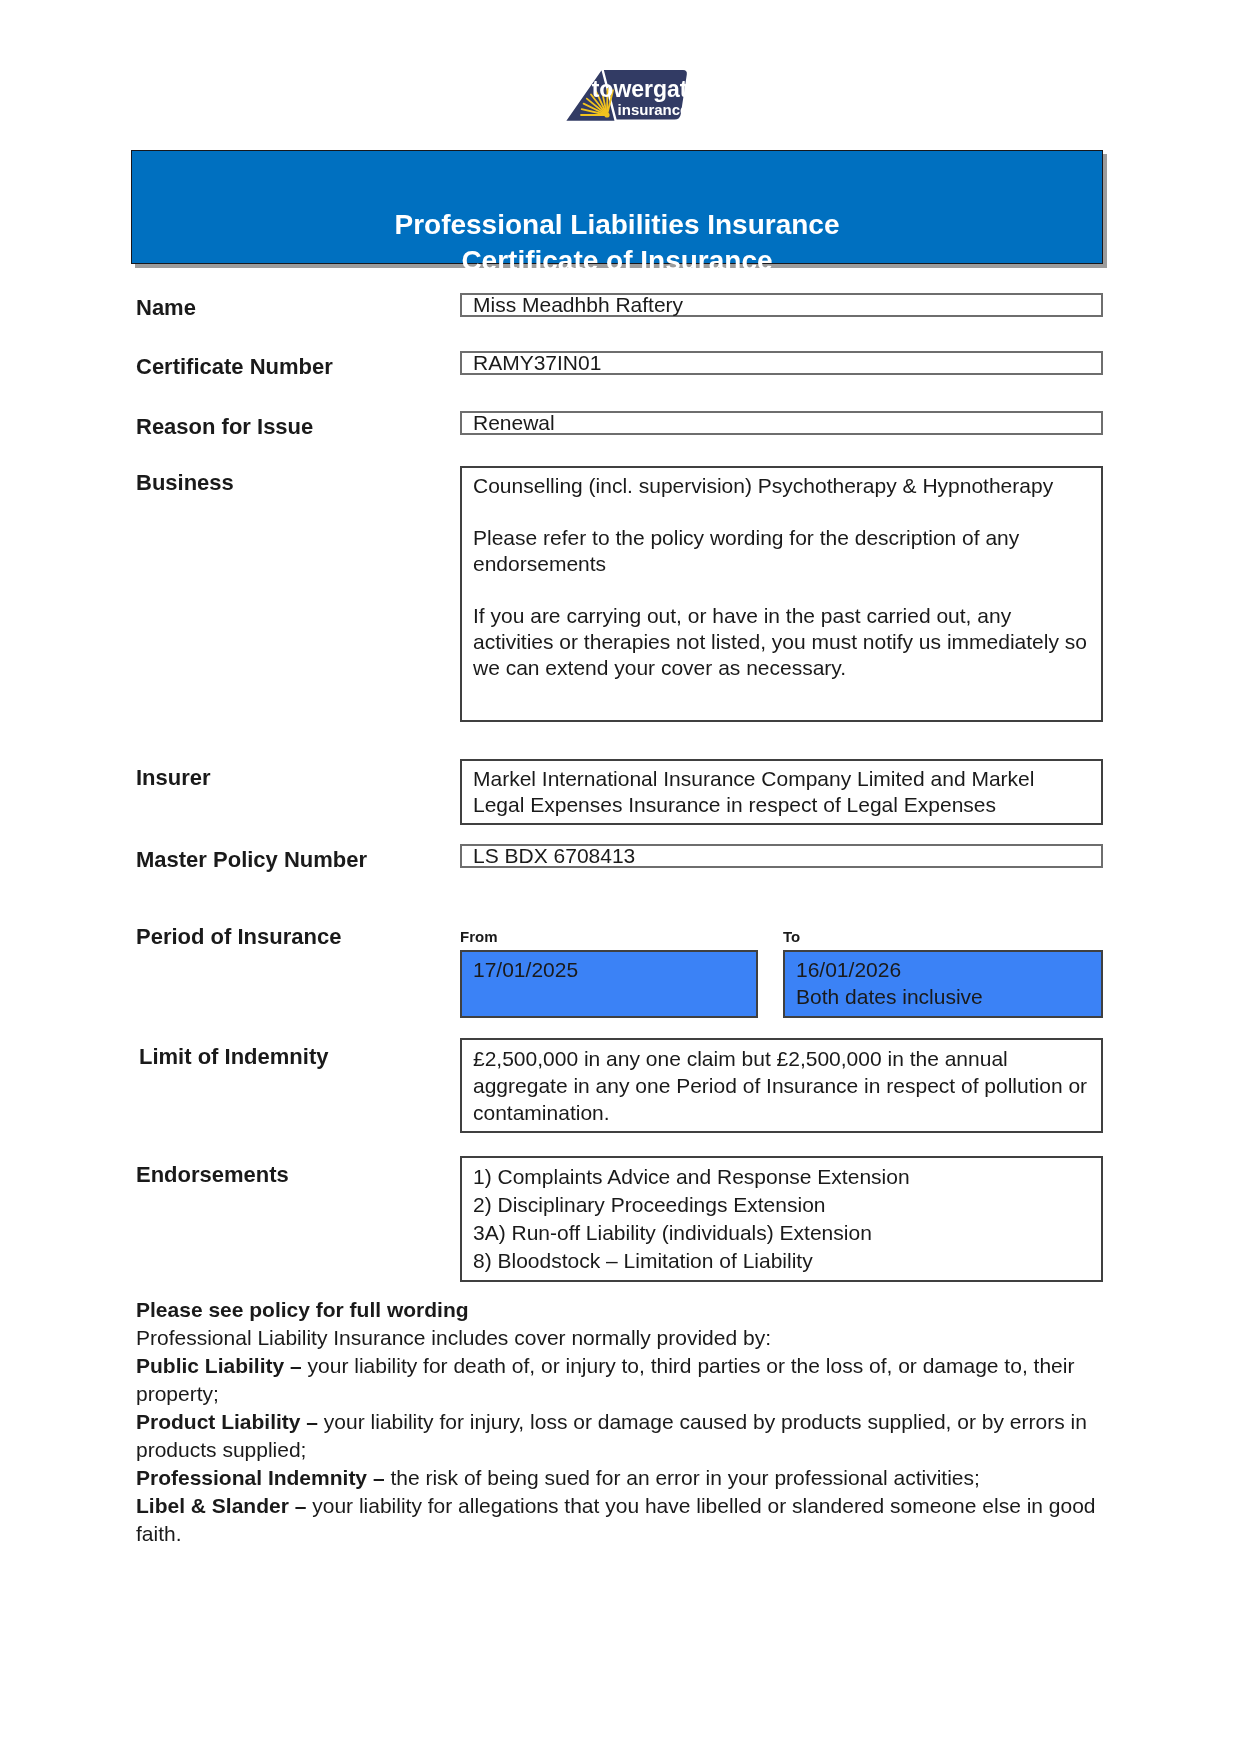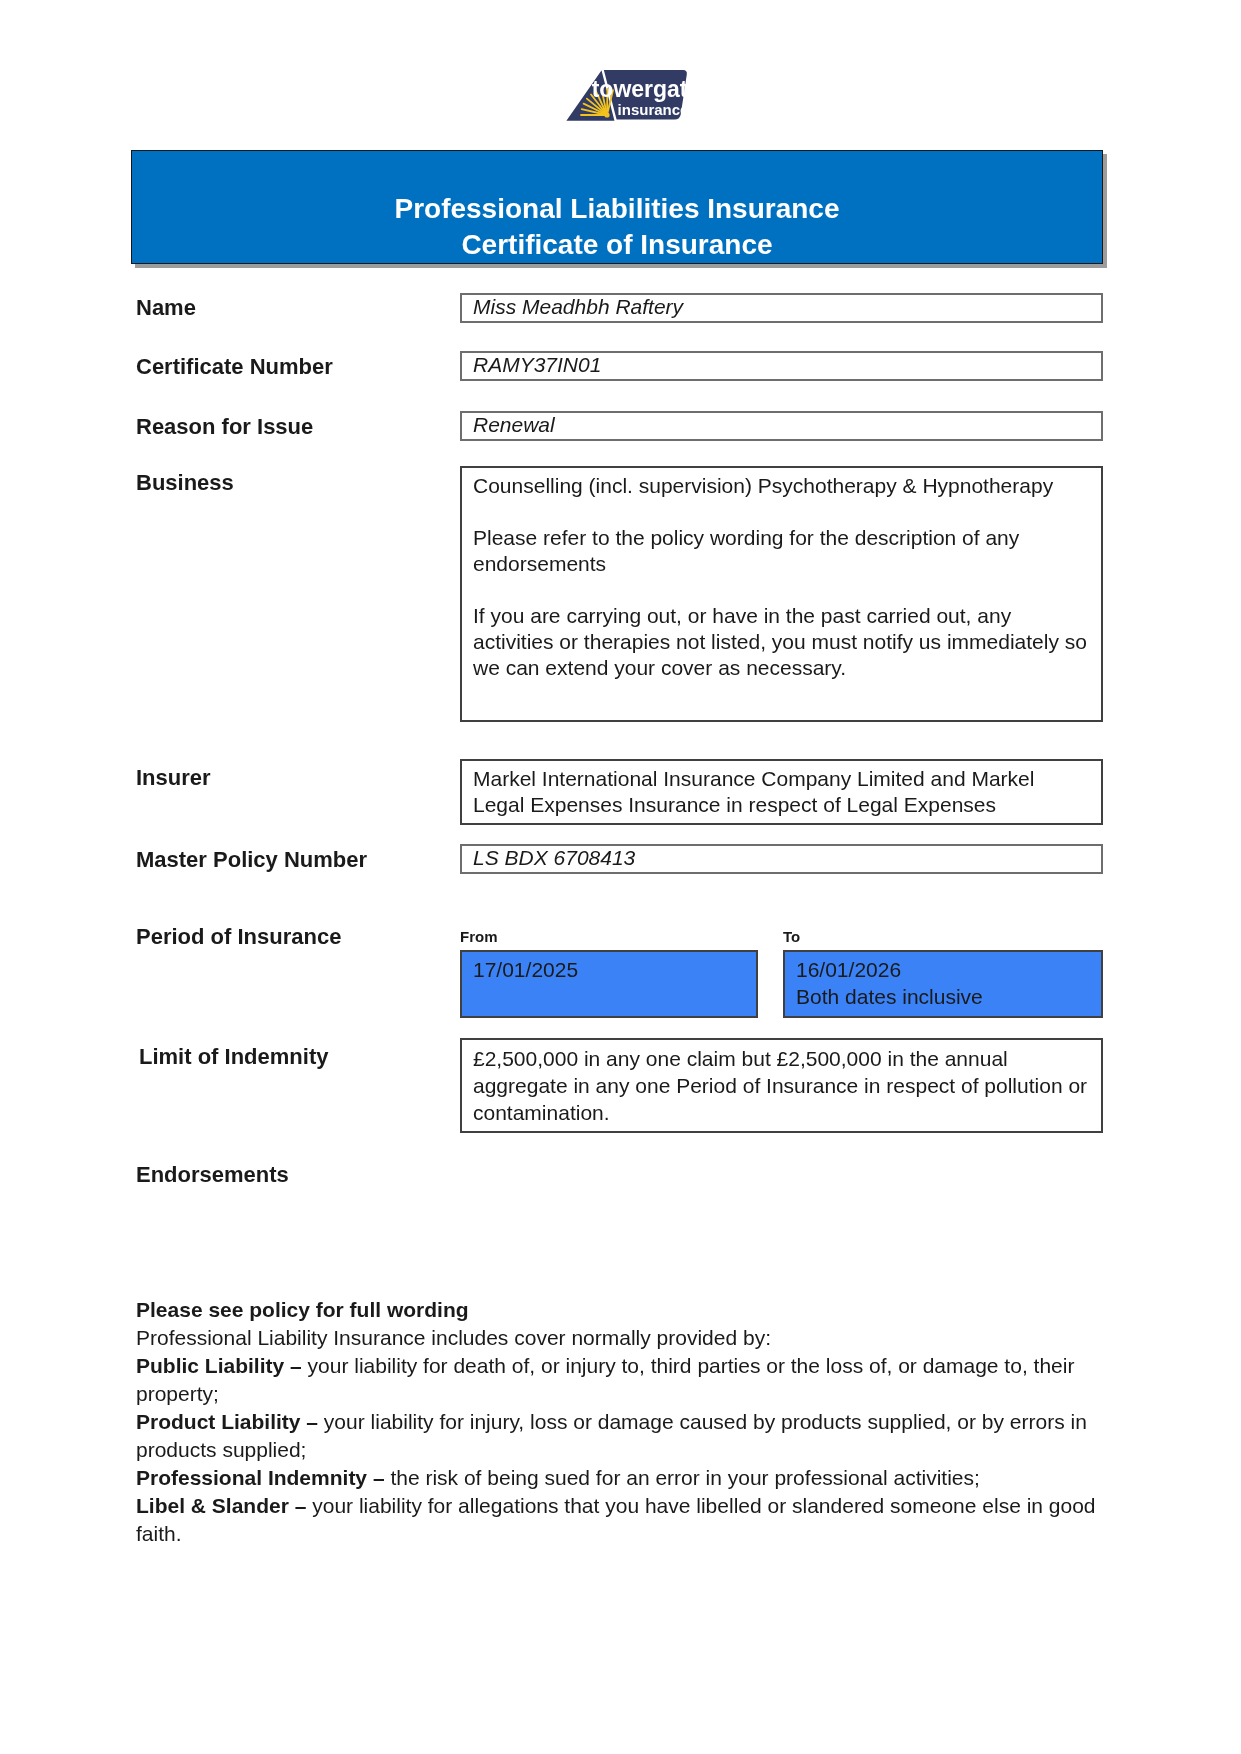--- a/index.html
+++ b/index.html
@@ -36,21 +36,21 @@
   .logo-dot{fill:var(--sunburst-yellow);}
   .logo-word{fill:#ffffff;font-family:"Liberation Sans",sans-serif;font-weight:bold;}
   .banner{
     position:absolute;
     left:131px; top:150px;
     width:972px; height:114px;
     background:var(--banner-bg);
     border:1px solid #17171c;
     box-shadow:4px 4px 0 #9c9c9c;
     text-align:center;
-    padding-top:40px;
+    padding-top:56px;
   }
   .banner .line{
     color:#fff;
     font-weight:bold;
     font-size:28px;
     line-height:36px;
   }
   .label{
     position:absolute;
     left:136px;
@@ -63,21 +63,21 @@
     position:absolute;
     left:460px;
     width:643px;
     background:#fff;
     border:2px solid var(--box-border);
     font-size:21px;
     line-height:26px;
     padding:1px 11px;
   }
   .fbox.dark{border-color:var(--box-border-dark);}
-  .oneline{height:30px;display:flex;align-items:flex-end;font-style:italic;}
+  .oneline{height:24px;display:flex;align-items:center;}
   .multi{padding:5px 11px;}
   .para{margin-bottom:26px;}
   .para:last-child{margin-bottom:0;}
   .endors-line{display:block;line-height:28px;}
   .sublabel{
     position:absolute;
     font-weight:bold;
     font-size:15px;
     line-height:26px;
     text-align:center;
@@ -173,20 +173,26 @@
     <div>16/01/2026</div>
     <div>Both dates inclusive</div>
   </div>
 
   <div class="label" style="left:139px;top:1044px">Limit of Indemnity</div>
   <div class="fbox dark multi" style="top:1038px;min-height:92px;line-height:27px">
     <span>£2,500,000 in any one claim but £2,500,000 in the annual aggregate in any one Period of Insurance in respect of pollution or contamination.</span>
   </div>
 
   <div class="label" style="top:1162px">Endorsements</div>
+  <div class="fbox dark multi" style="top:1156px;min-height:124px">
+    <span class="endors-line">1) Complaints Advice and Response Extension</span>
+    <span class="endors-line">2) Disciplinary Proceedings Extension</span>
+    <span class="endors-line">3A) Run-off Liability (individuals) Extension</span>
+    <span class="endors-line">8) Bloodstock – Limitation of Liability</span>
+  </div>
 
   <div class="footer">
     <div class="heading">Please see policy for full wording</div>
     <div>Professional Liability Insurance includes cover normally provided by:</div>
     <div><b>Public Liability –</b><span> your liability for death of, or injury to, third parties or the loss of, or damage to, their property;</span></div>
     <div><b>Product Liability –</b><span> your liability for injury, loss or damage caused by products supplied, or by errors in products supplied;</span></div>
     <div><b>Professional Indemnity –</b><span> the risk of being sued for an error in your professional activities;</span></div>
     <div><b>Libel &amp; Slander –</b><span> your liability for allegations that you have libelled or slandered someone else in good faith.</span></div>
   </div>
 

